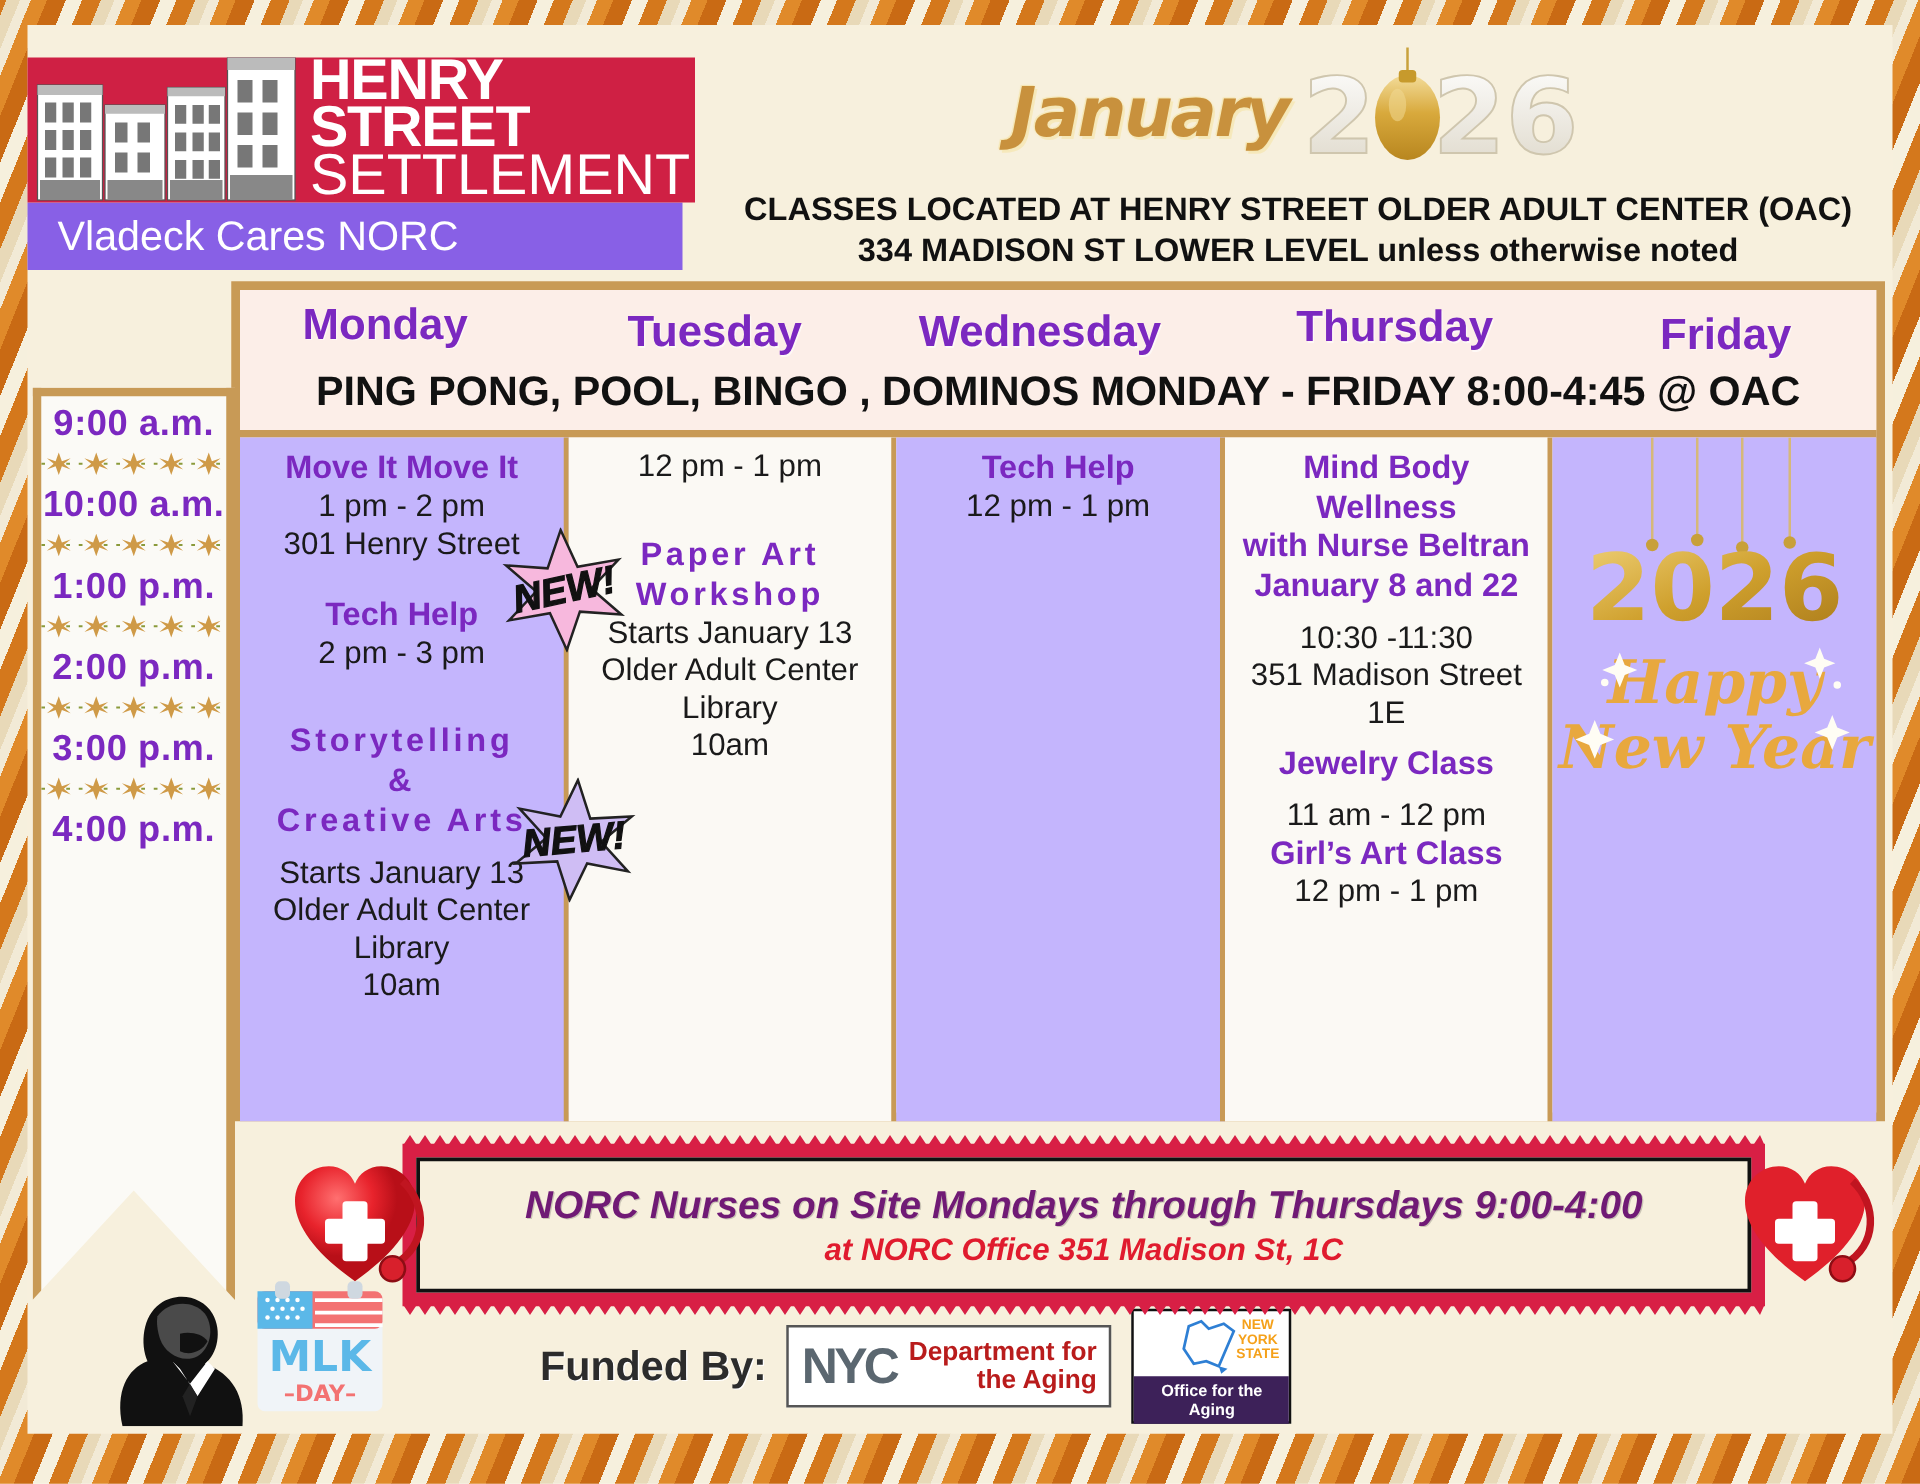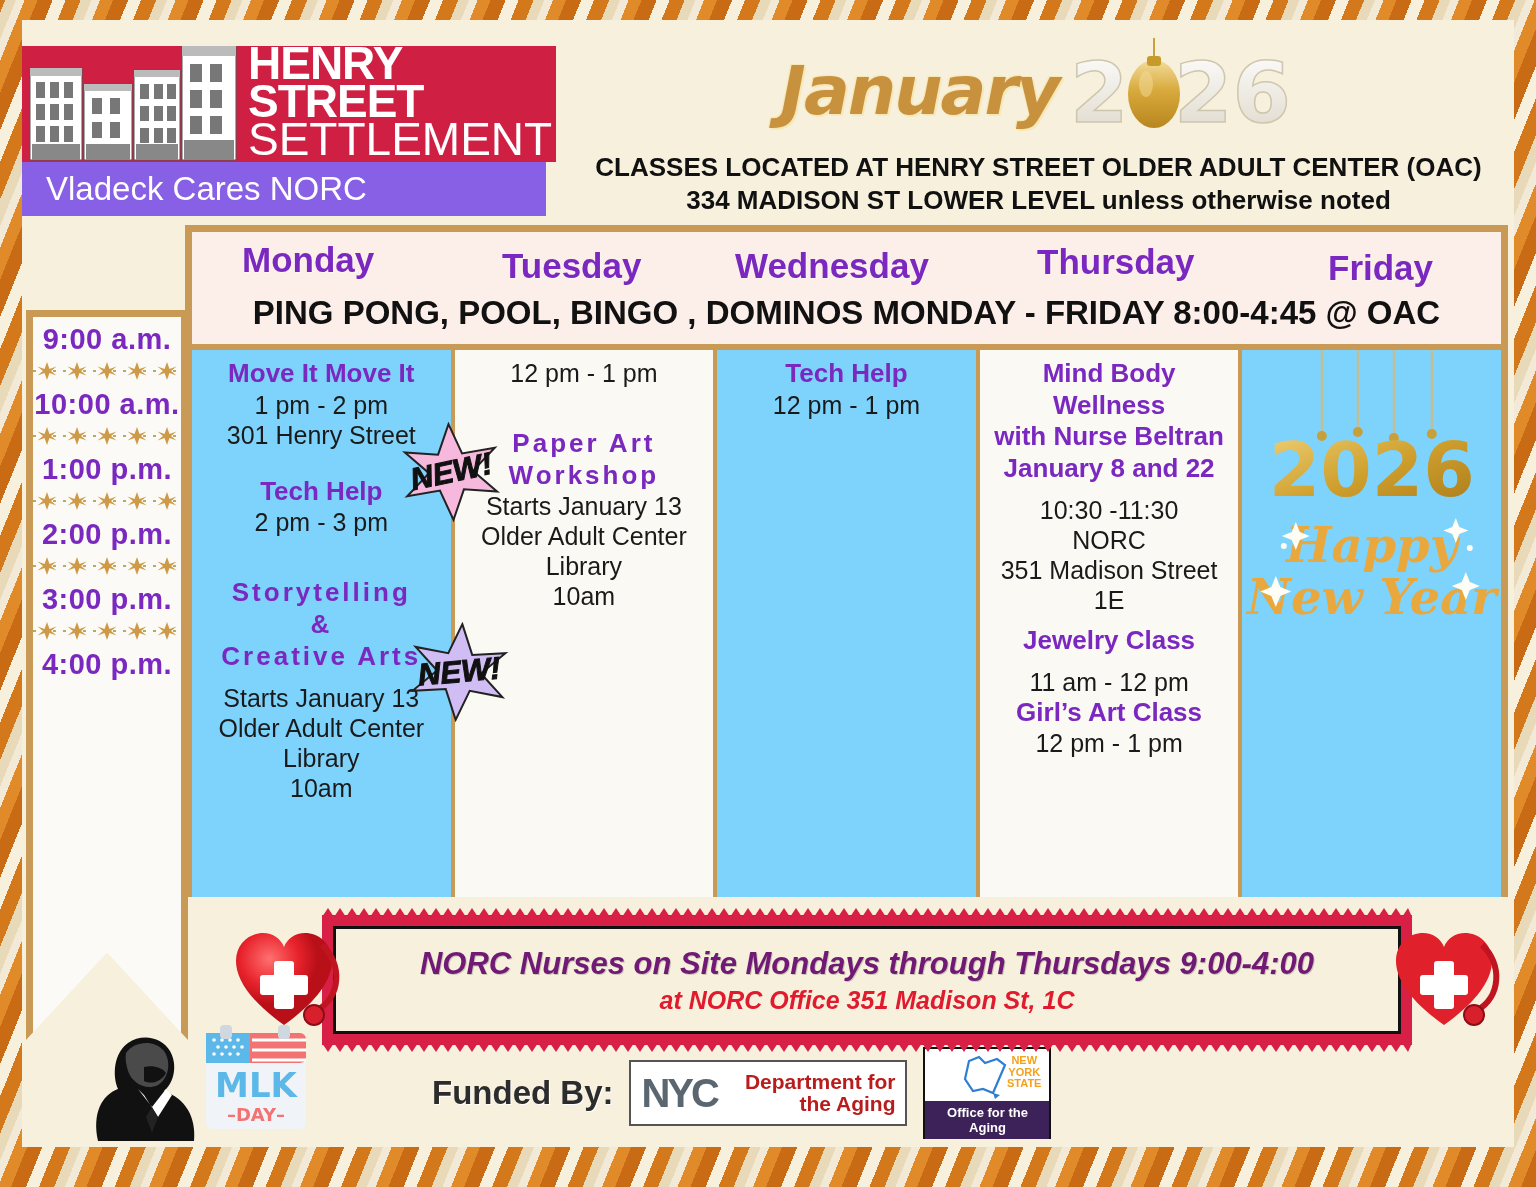--- a/index.html
+++ b/index.html
@@ -48,21 +48,21 @@
     font-size: 33px; font-weight: 400;
     font-family: "Liberation Sans Narrow", "Liberation Sans", sans-serif;
   }
 
   .header-right {
     position: absolute; left: 545px; top: 10px; right: 4px;
     text-align: center;
   }
   .month-row { display: flex; align-items: center; justify-content: center; height: 120px; gap: 8px;}
   .month-word {
-    font-size: 68px; font-weight: 700; font-style: italic;
+    font-size: 55px; font-weight: 700; font-style: italic;
     color: #c8913d;
     text-shadow: 0 0 2px #f3e2a5, 2px 2px 0 #f6e9bd, -1px -1px 0 #f6e9bd;
     letter-spacing: -2px;
     font-family: "DejaVu Sans", sans-serif;
   }
   .year-orn { position: relative; width: 230px; height: 108px; }
   .header-line {
     font-size: 26px; font-weight: 700; color: #111; margin-top: 2px;
     font-family: "Liberation Sans Narrow", "Liberation Sans", sans-serif;
     letter-spacing: 0px;
@@ -87,21 +87,21 @@
     font-size: 33px; font-weight: 700; color: #111;
     font-family: "Liberation Sans Narrow", "Liberation Sans", sans-serif;
   }
   #grid { display: flex; height: 553px; border-top: 6px solid #c89a56; }
   .col {
     flex: 1 1 0; position: relative; padding: 8px 6px 0;
     border-right: 4px solid #c89a56;
     text-align: center; overflow: visible;
   }
   .col:last-child { border-right: none; }
-  .col.yellow { background: #7dd3fc; }
+  .col.yellow { background: #c4b5fd; }
   .col.white  { background: #fbf9f4; }
   .ev-title {
     color: #7b28c0; font-weight: 700; font-size: 26px; line-height: 1.22;
     font-family: "Liberation Sans Narrow", "Liberation Sans", sans-serif;
   }
   .ev-title.spaced { letter-spacing: 3px; }
   .ev-sub {
     color: #1a1a1a; font-size: 25px; line-height: 1.2;
     font-family: "Liberation Sans Narrow", "Liberation Sans", sans-serif;
   }
@@ -176,21 +176,21 @@
   #funders {
     position: absolute; left: 410px; bottom: 8px; display: flex; align-items: center; gap: 16px;
   }
   .funded-by {
     font-size: 33px; font-weight: 700; color: #2c2c2c;
     font-family: "Liberation Sans Narrow", "Liberation Sans", sans-serif;
     text-shadow: 1px 1px 0 #fff;
   }
   .nyc-logo {
     background: #fff; border: 2px solid #555; padding: 6px 10px;
-    display: flex; align-items: center; gap: 28px; height: 66px;
+    display: flex; align-items: center; gap: 10px; height: 66px;
   }
   .nyc-mark {
     font-size: 40px; font-weight: 700; color: #5b6770; letter-spacing: -3px;
     font-family: "Liberation Sans", sans-serif;
   }
   .nyc-dept {
     font-size: 21px; font-weight: 700; color: #b91c1c; line-height: 1.05; text-align: right;
     font-family: "Liberation Sans Narrow", "Liberation Sans", sans-serif;
   }
   .nys-logo {
@@ -445,21 +445,20 @@
         <div class="ev-title">Tech Help</div>
         <div class="ev-sub">12 pm - 1 pm</div>
       </div>
 
       <div class="col white">
         <div class="ev-title">Mind Body Wellness</div>
         <div class="ev-title">with Nurse Beltran</div>
         <div class="ev-title">January 8 and 22</div>
         <div class="gap-s"></div>
         <div class="ev-sub">10:30 -11:30</div>
-        <div class="ev-sub">NORC</div>
         <div class="ev-sub">351 Madison Street  1E</div>
         <div class="gap-s"></div>
         <div class="ev-title">Jewelry Class</div>
         <div class="gap-s"></div>
         <div class="ev-sub">11 am -  12 pm</div>
         <div class="ev-title">Girl’s Art Class</div>
         <div class="ev-sub">12 pm - 1 pm</div>
       </div>
 
       <div class="col yellow">

